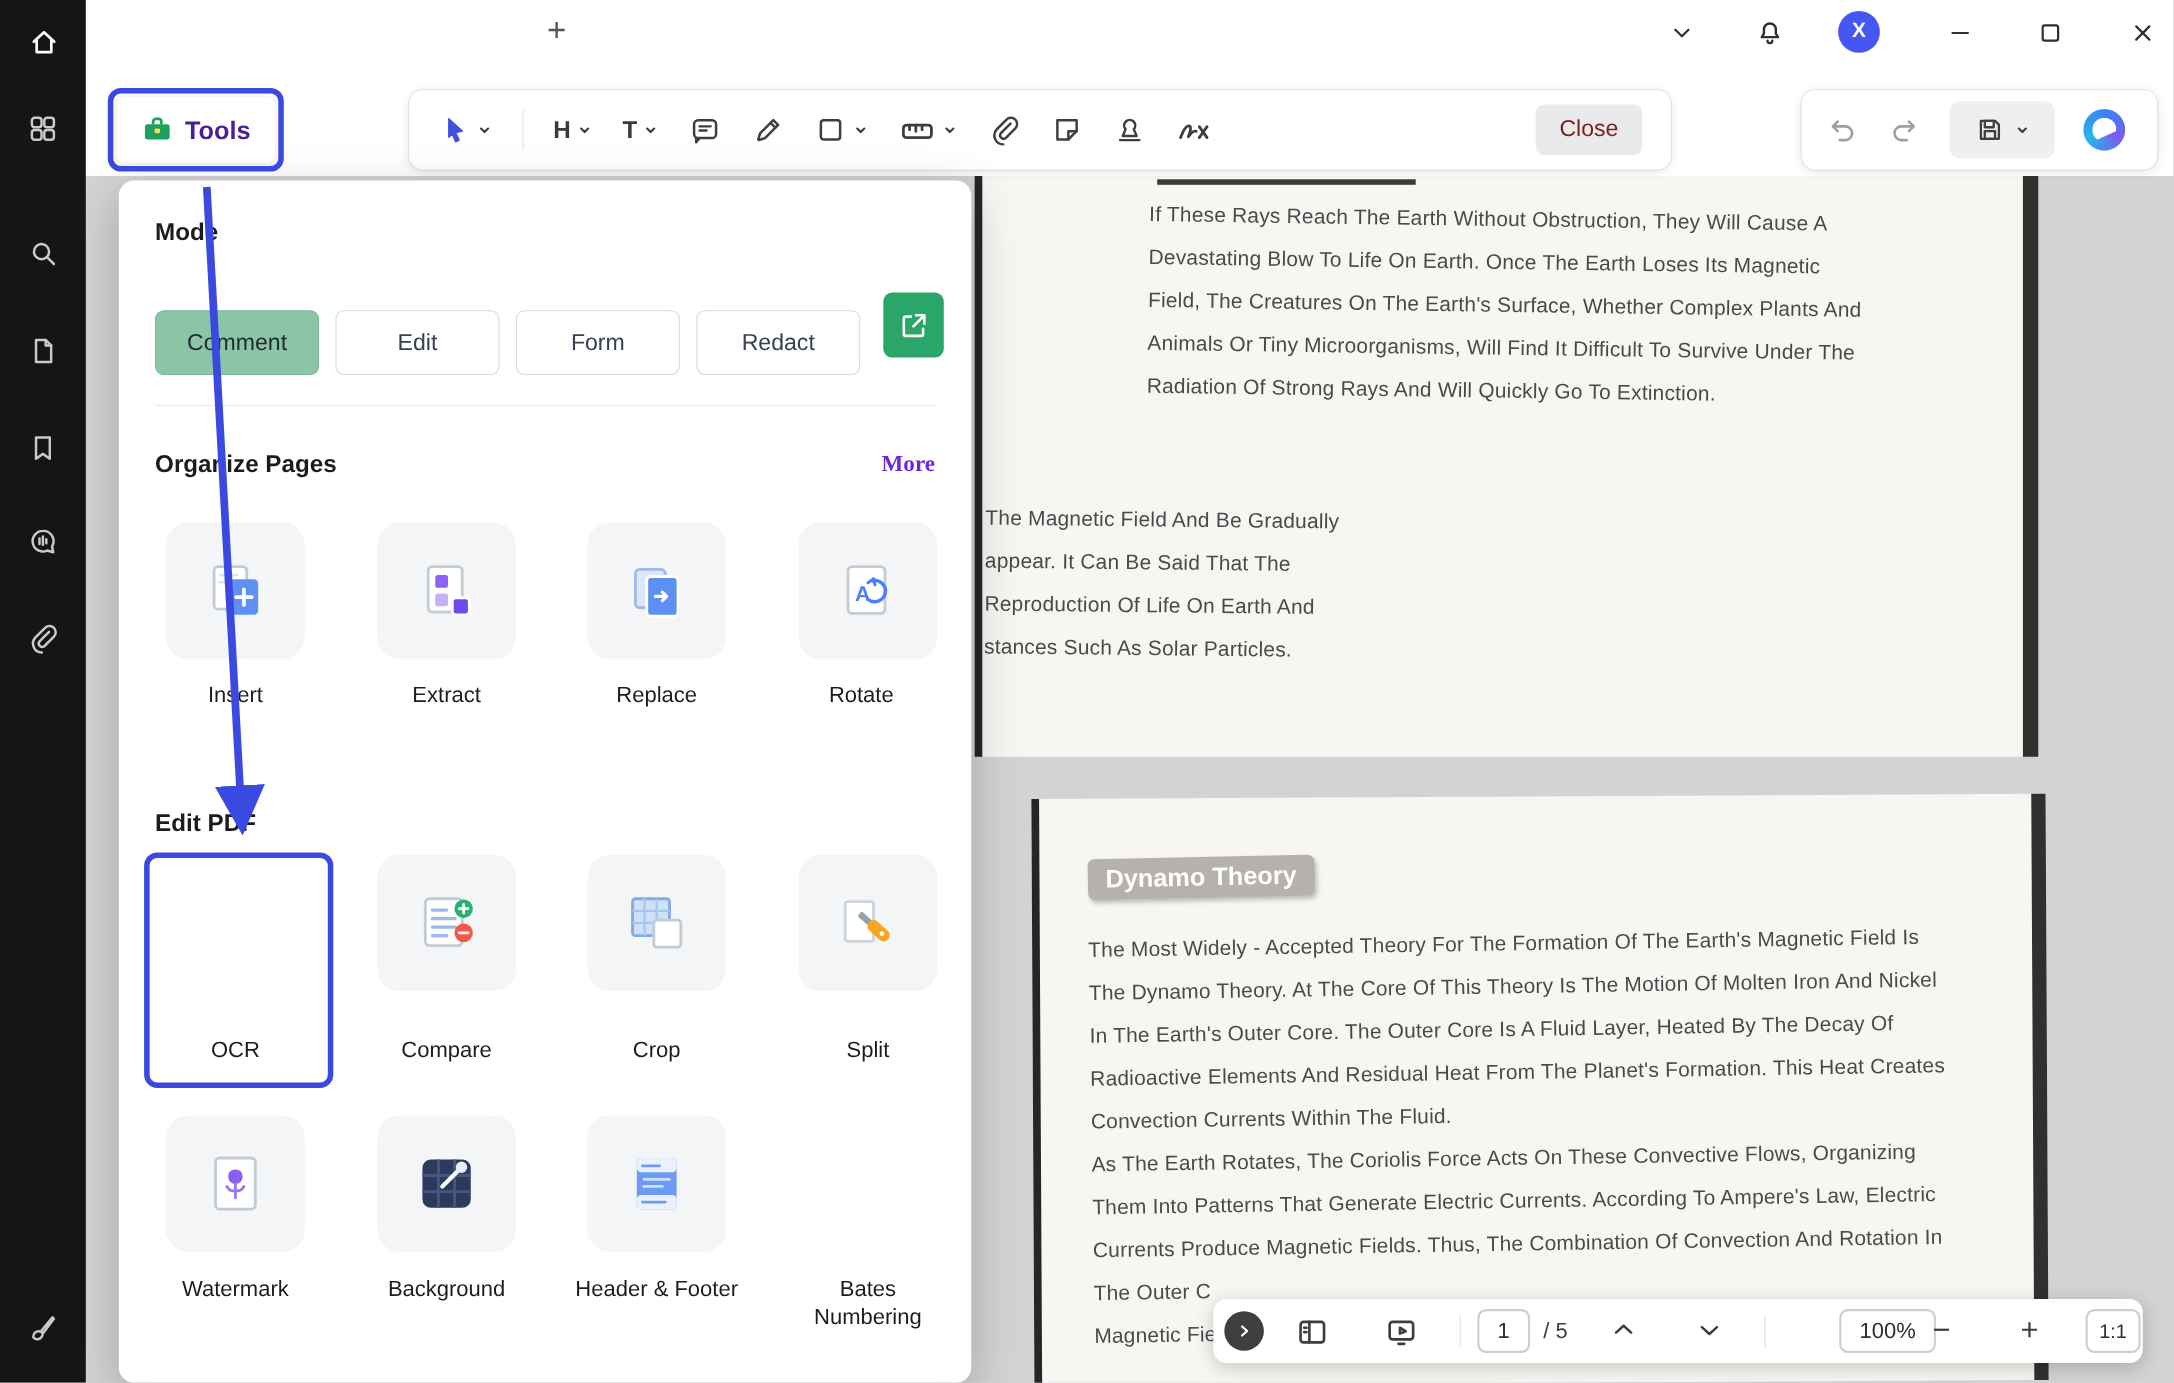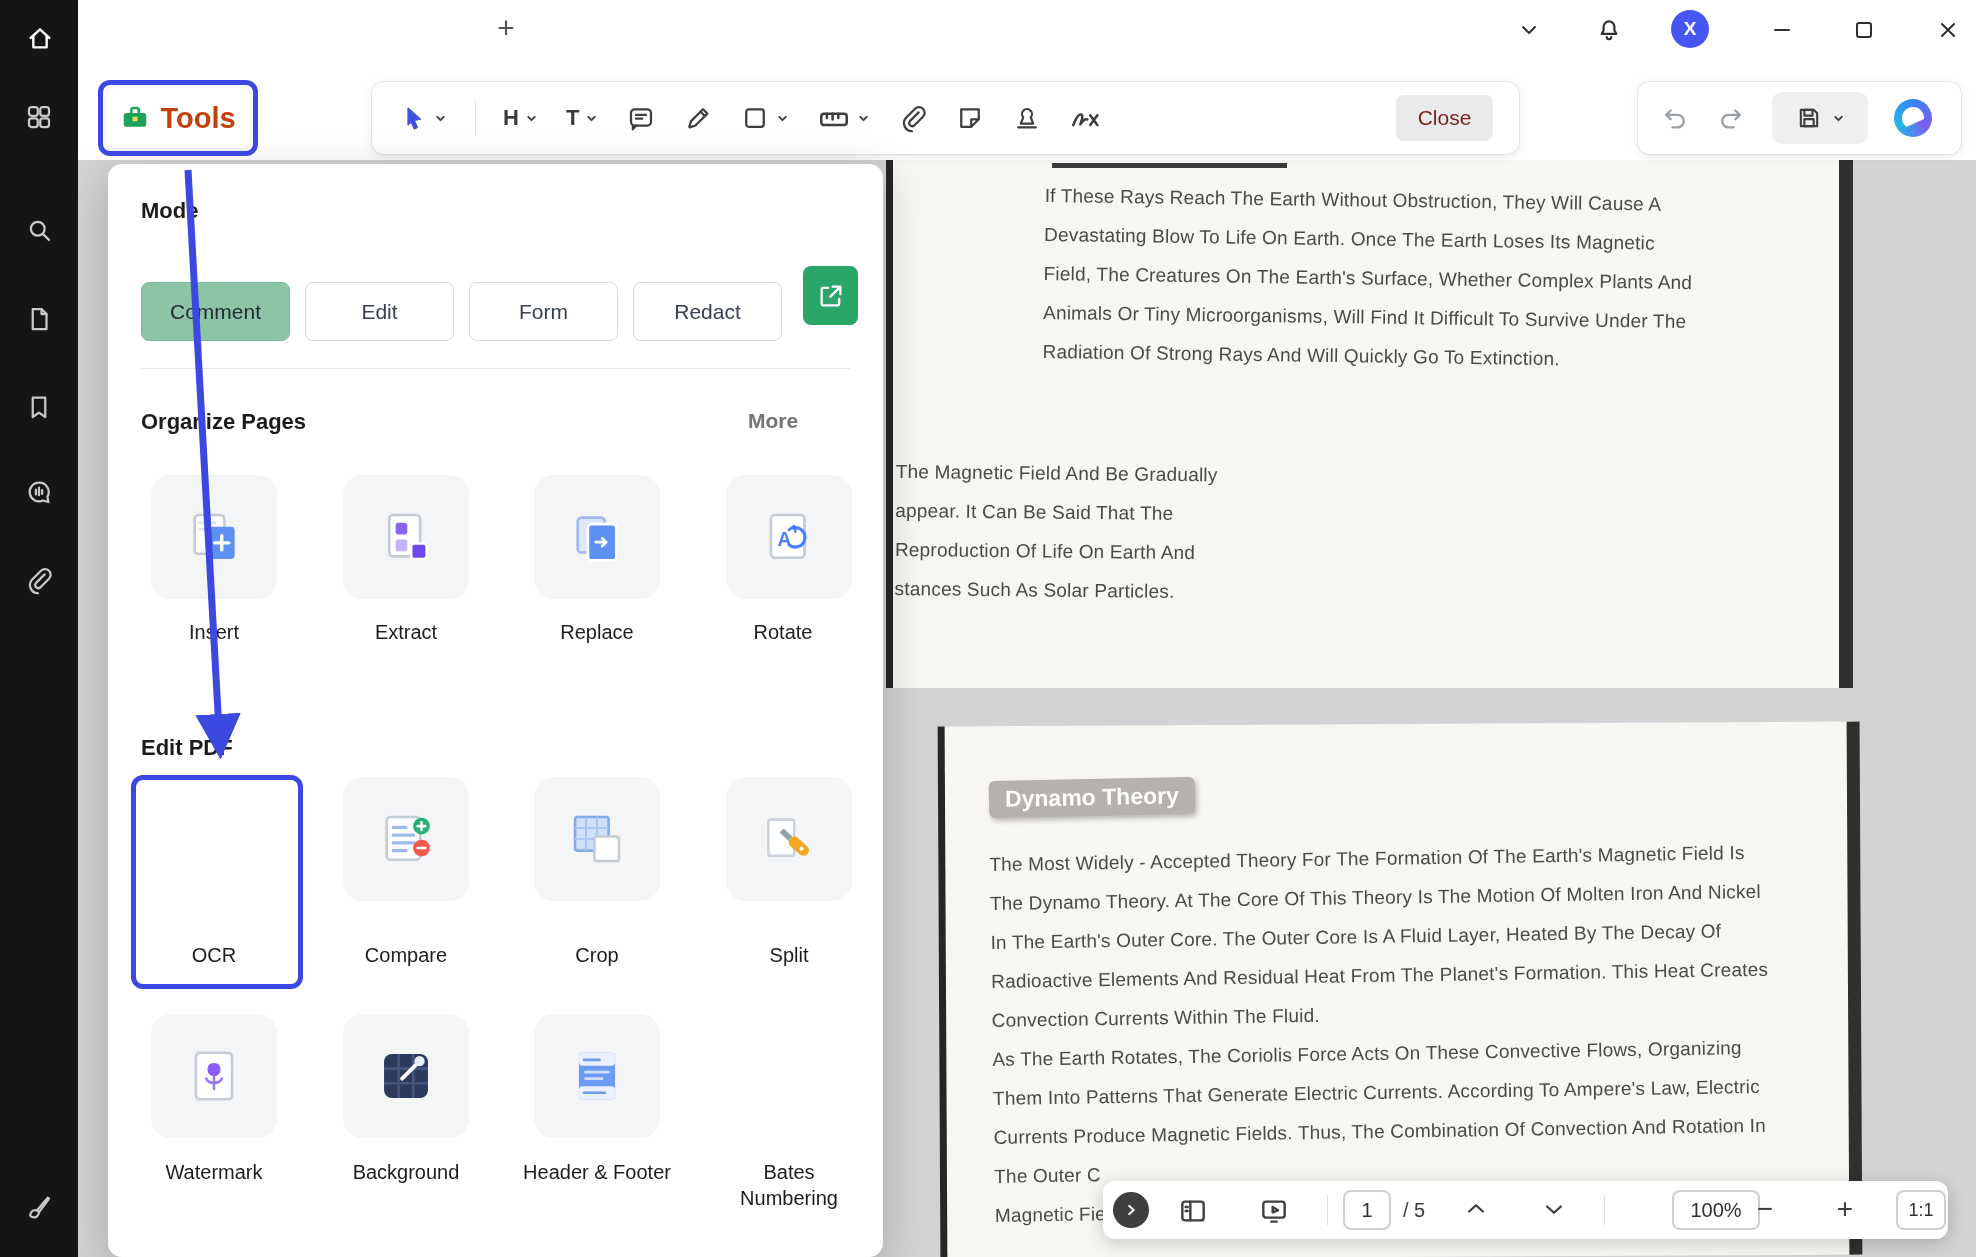--- a/index.html
+++ b/index.html
@@ -39,21 +39,21 @@
                font-size:21px; color:#7f1d1d; cursor:pointer; font-family:inherit; }
   .save-pill { width:96px; height:52px; background:#edeff0; border-radius:10px; display:flex; align-items:center; justify-content:center; gap:8px; cursor:pointer; }
   .ai-circle { width:38px; height:38px; border-radius:50%; background:conic-gradient(#3b82f6,#7c5cf0,#23b6e8,#3b82f6); position:relative; cursor:pointer; }
   .ai-circle::after { content:""; position:absolute; left:8px; top:8px; width:22px; height:22px; border-radius:50%; background:#fff; clip-path:polygon(0 0,100% 0,100% 55%,0 100%); }
 
   
   .tools-outline { position:absolute; left:98px; top:80px; width:160px; height:76px; border:5px solid #3B49E0; border-radius:12px; z-index:7; pointer-events:none; }
   .tools-btn { position:absolute; left:106px; top:88px; width:144px; height:60px; background:#fff; border-radius:8px;
                box-shadow:0 1px 6px rgba(0,0,0,.10); display:flex; align-items:center; justify-content:center; gap:10px;
                border:none; cursor:pointer; z-index:7; font-family:inherit; }
-  .tools-btn span { color:#c2410c; font-size:29px; font-weight:700; }
+  .tools-btn span { color:#4c1d95; font-size:23px; font-weight:700; }
 
   
   .page { position:absolute; background:#f7f6f3; z-index:1; }
   .page1 { left:886px; top:160px; width:967px; height:528px; border-left:7px solid #262626; border-right:14px solid #30302e; }
   .page2 { left:939px; top:724px; width:922px; height:533px; border-left:7px solid #262626; border-right:13px solid #30302e; transform:rotate(-0.3deg); }
   .doc-line { white-space:nowrap; font-size:19px; color:#4a4a4a; line-height:39px; letter-spacing:.2px; }
   .p1-text { position:absolute; left:1045px; top:176px; transform:rotate(0.8deg); transform-origin:0 0; z-index:1; }
   .p1-frag { position:absolute; left:896px; top:452px; transform:rotate(0.6deg); transform-origin:0 0; z-index:1; }
   .p2-text { position:absolute; left:989px; top:845px; transform:rotate(-0.9deg); transform-origin:0 0; z-index:1; }
   .badge { position:absolute; left:989px; top:779px; padding:5px 16px; background:#b5b1ac; border-radius:6px;
@@ -64,21 +64,21 @@
   .panel { position:absolute; left:108px; top:164px; width:775px; height:1093px; background:#fff; border-radius:14px;
            box-shadow:0 12px 44px rgba(0,0,0,.22); z-index:5; overflow:hidden; }
   .sec-title { position:absolute; font-size:22px; font-weight:600; color:#1c1c1c; }
   .mode-row { position:absolute; left:33px; top:118px; display:flex; gap:15px; }
   .mode-btn { width:149px; height:59px; border-radius:8px; background:#fff; border:1.5px solid #d7dadd;
               font-size:21px; color:#374151; cursor:pointer; font-family:inherit; }
   .mode-btn.active { background:#8cc5a5; border-color:#7cb897; color:#1f2937; }
   .ext-btn { position:absolute; left:695px; top:102px; width:55px; height:59px; background:#2aa768; border:none; border-radius:8px;
              display:flex; align-items:center; justify-content:center; cursor:pointer; }
   .pdiv { position:absolute; left:33px; top:204px; width:709px; height:1px; background:#e8e8e8; }
-  .more { position:absolute; left:640px; top:245px; width:102px; font-size:21px; font-weight:600; color:#737373; cursor:pointer; }
+  .more { position:absolute; left:640px; top:245px; width:102px; text-align:right; font-size:21px; font-weight:600; color:#6d28d9; cursor:pointer;font-family:Liberation Serif, serif; }
   .tile { position:absolute; width:126px; height:124px; background:#f4f5f7; border-radius:20px;
           display:flex; align-items:center; justify-content:center; cursor:pointer; }
   .tile-label { position:absolute; width:160px; text-align:center; font-size:20px; color:#1d1d1d; line-height:26px; }
   .ocr-outline { position:absolute; left:131px; top:775px; width:172px; height:214px; border:5px solid #3B49E0; border-radius:12px; z-index:12; pointer-events:none; }
 
   
   .arrow-svg { position:absolute; left:148px; top:164px; width:150px; height:660px; z-index:13; pointer-events:none; }
 
   
   .fbar { position:absolute; left:1103px; top:1181px; width:845px; height:58px; background:#fff; border-radius:12px;

